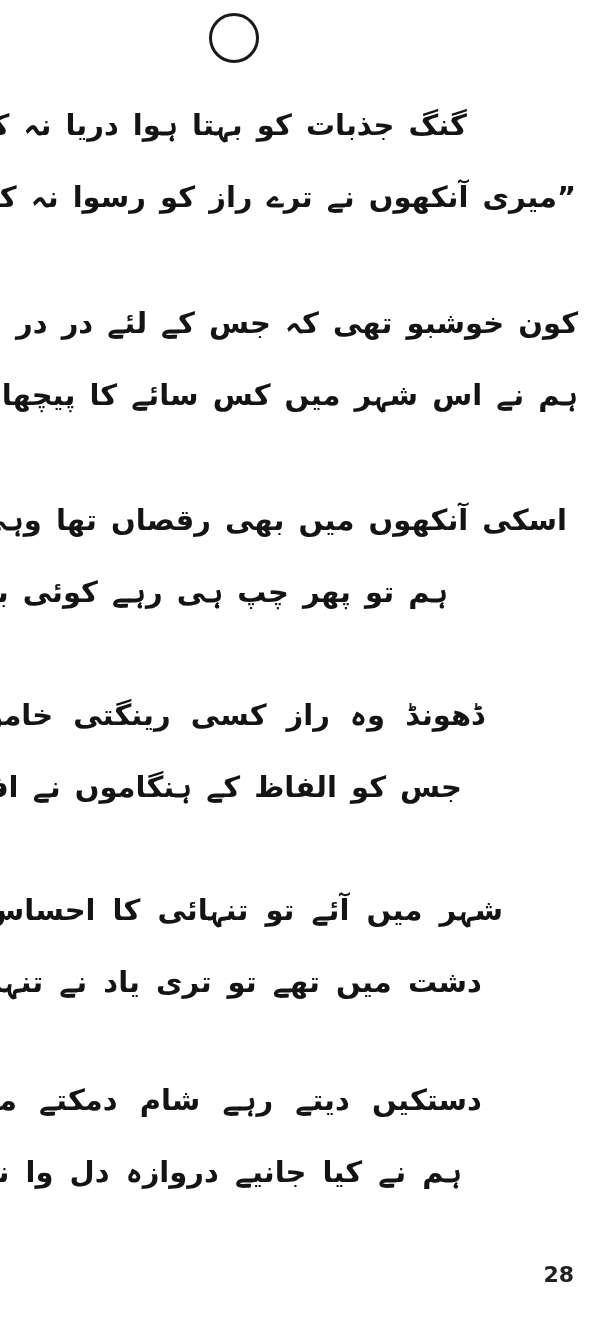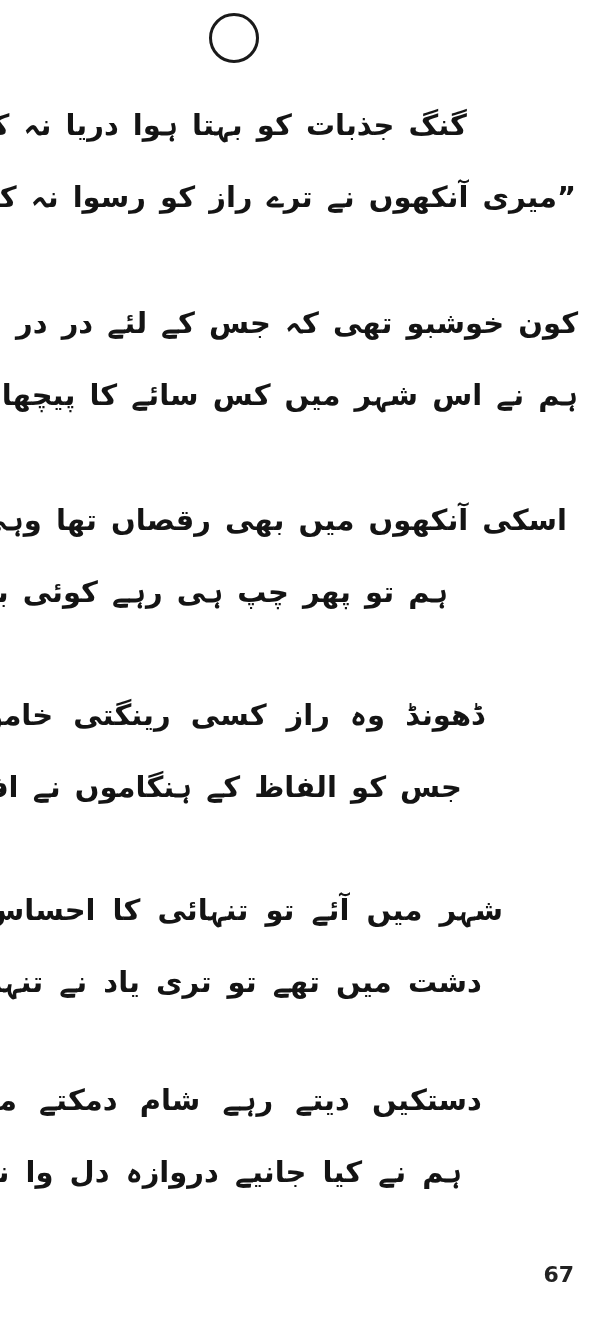--- a/index.html
+++ b/index.html
@@ -102,15 +102,15 @@
       <div class="misra p5l2">دشت میں تھے تو تری یاد نے تنہا نہ کیا</div>
     </div>
 
     <div>
       <div class="misra p6l1">دستکیں دیتے رہے شام دمکتے موسم</div>
       <div class="misra p6l2">ہم نے کیا جانیے دروازہ دل وا نہ کیا</div>
     </div>
 
   </div>
 
-  <div class="page-number">67</div>
+  <div class="page-number">28</div>
 
 </div>
 
 </body></html>

